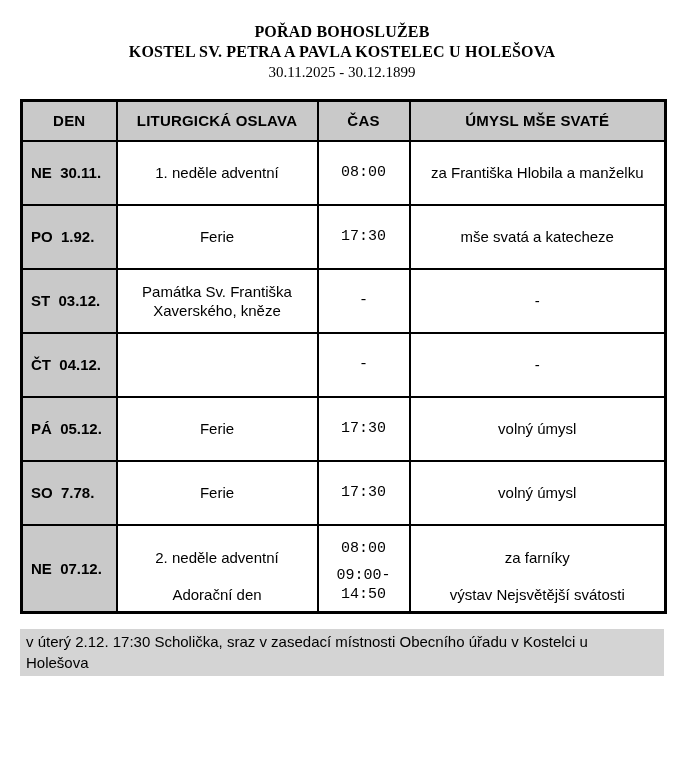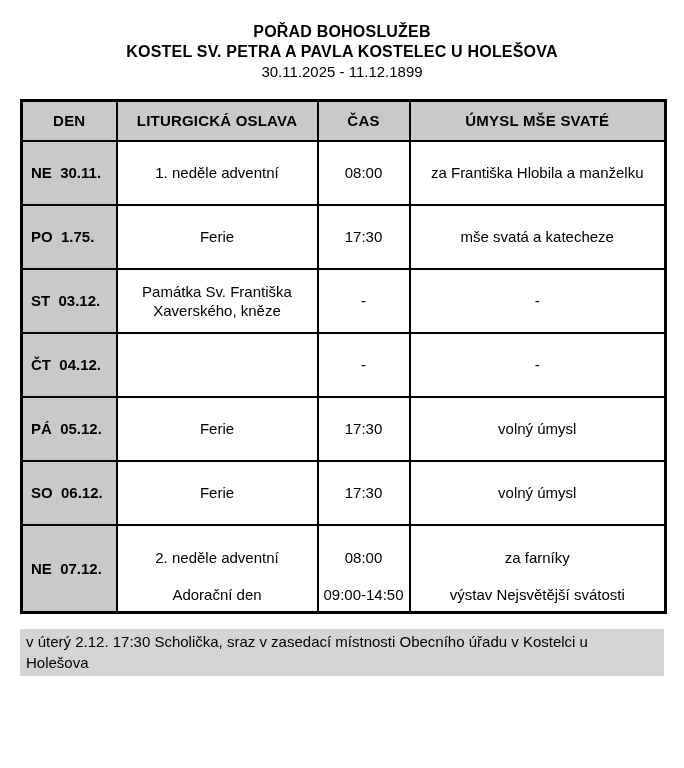--- a/index.html
+++ b/index.html
@@ -8,21 +8,21 @@
     background: #ffffff;
     font-family: "Liberation Sans", sans-serif;
     color: #000000;
   }
   .page {
     width: 684px;
     height: 768px;
     padding-top: 22px;
     overflow: hidden;
   }
-  .title-block { text-align: center; }
+  .title-block { text-align: center; font-family: Liberation Serif, serif; }
   .title-line1, .title-line2 {
     font-size: 16px;
     font-weight: bold;
     line-height: 20px;
     letter-spacing: 0.2px;
   }
   .title-line3 {
     font-size: 15px;
     font-weight: normal;
     line-height: 20px;
@@ -55,21 +55,21 @@
   }
   td.day-cell {
     background: var(--day-bg, #c9c9c9);
     font-weight: bold;
     text-align: left;
     padding-left: 8px;
     white-space: pre;
   }
   td.lit-cell { padding: 0 10px; }
   td.int-cell { padding: 0 4px; }
-  td.time-cell { padding: 4px; }
+  td.time-cell { padding: 4px; font-family: Liberation Mono, monospace; }
   tr.tall td { height: 88px; }
   .stack {
     height: 76px;
     display: flex;
     flex-direction: column;
   }
   .stack .line-top {
     flex: 1;
     display: flex;
     align-items: center;
@@ -88,21 +88,21 @@
   }
 </style>
 </head>
 <body>
 
 <div class="page">
 
   <div class="title-block">
     <div class="title-line1">POŘAD BOHOSLUŽEB</div>
     <div class="title-line2">KOSTEL SV. PETRA A PAVLA KOSTELEC U HOLEŠOVA</div>
-    <div class="title-line3">30.11.2025 - 11.12.1899</div>
+    <div class="title-line3">30.11.2025 - 30.12.1899</div>
   </div>
 
   <div class="table-wrap">
     <table class="schedule">
       <colgroup>
         <col style="width:95px">
         <col style="width:201px">
         <col style="width:92px">
         <col style="width:256px">
       </colgroup>
@@ -115,21 +115,21 @@
         </tr>
       </thead>
       <tbody id="rows">
           <tr>
             <td class="day-cell">NE  30.11.</td>
             <td class="lit-cell">1. neděle adventní</td>
             <td class="time-cell">08:00</td>
             <td class="int-cell">za Františka Hlobila a manželku</td>
           </tr>
           <tr>
-            <td class="day-cell">PO  1.75.</td>
+            <td class="day-cell">PO  1.92.</td>
             <td class="lit-cell">Ferie</td>
             <td class="time-cell">17:30</td>
             <td class="int-cell">mše svatá a katecheze</td>
           </tr>
           <tr>
             <td class="day-cell">ST  03.12.</td>
             <td class="lit-cell">Památka Sv. Františka Xaverského, kněze</td>
             <td class="time-cell">-</td>
             <td class="int-cell">-</td>
           </tr>
@@ -139,21 +139,21 @@
             <td class="time-cell">-</td>
             <td class="int-cell">-</td>
           </tr>
           <tr>
             <td class="day-cell">PÁ  05.12.</td>
             <td class="lit-cell">Ferie</td>
             <td class="time-cell">17:30</td>
             <td class="int-cell">volný úmysl</td>
           </tr>
           <tr>
-            <td class="day-cell">SO  06.12.</td>
+            <td class="day-cell">SO  7.78.</td>
             <td class="lit-cell">Ferie</td>
             <td class="time-cell">17:30</td>
             <td class="int-cell">volný úmysl</td>
           </tr>
           <tr class="tall">
             <td class="day-cell">NE  07.12.</td>
             <td class="lit-cell">
               <div class="stack">
                 <div class="line-top">2. neděle adventní</div>
                 <div class="line-bottom">Adorační den</div>

